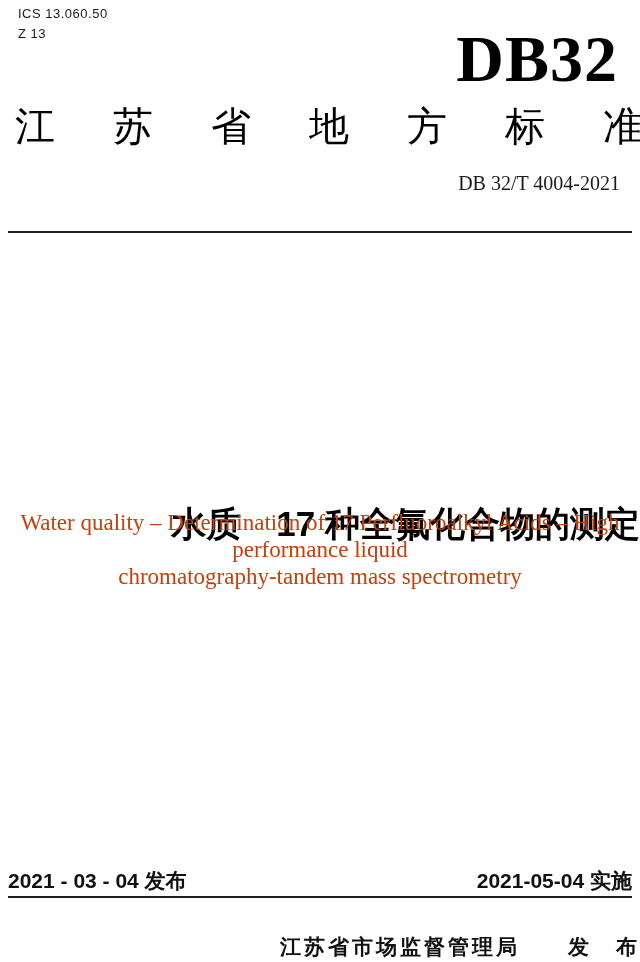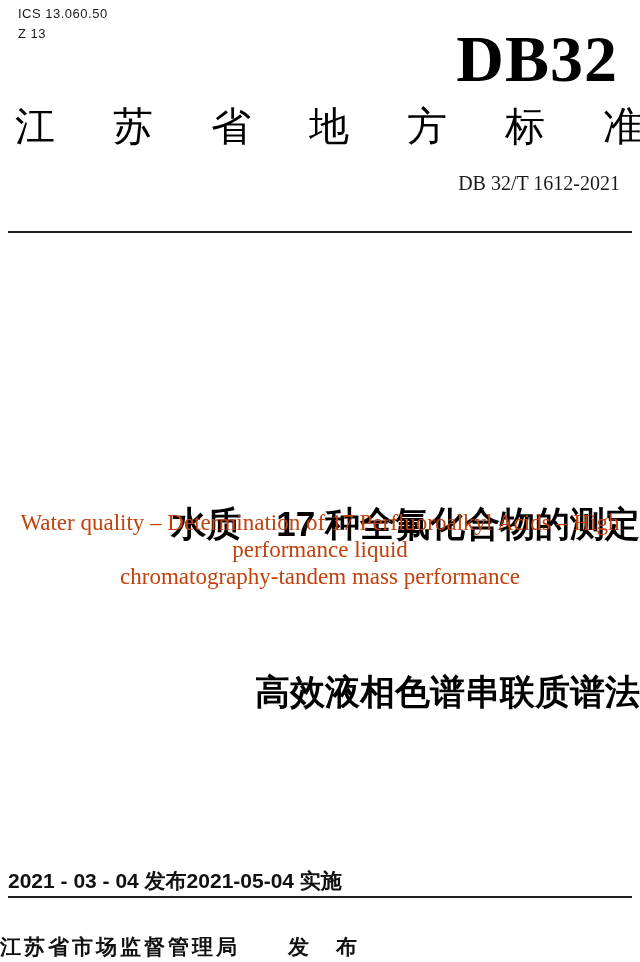--- a/index.html
+++ b/index.html
@@ -92,35 +92,35 @@
     font-size: 23px;
     line-height: 27px;
     color: #c2410c;
   }
   .dates-row {
     position: absolute;
     left: 8px;
     right: 8px;
     top: 868px;
     display: flex;
-    justify-content: flex-start;
+    justify-content: space-between;
     align-items: baseline;
     font-family: "Liberation Sans", sans-serif;
     font-weight: bold;
     font-size: 21px;
     line-height: 25px;
     white-space: pre;
     color: #111111;
   }
   .publisher {
     position: absolute;
     left: 0;
     right: 0;
     top: 934px;
-    text-align: left;
+    text-align: right;
     font-family: "Liberation Sans", sans-serif;
     font-weight: bold;
     font-size: 21px;
     line-height: 26px;
     letter-spacing: 3px;
     white-space: pre;
     color: #111111;
   }
 </style>
 </head>
@@ -138,32 +138,31 @@
   <div class="standard-type">
     <span>江</span>
     <span>苏</span>
     <span>省</span>
     <span>地</span>
     <span>方</span>
     <span>标</span>
     <span>准</span>
   </div>
 
-  <div class="std-number">DB 32/T 1612-2021</div>
+  <div class="std-number">DB 32/T 4004-2021</div>
 
   <div class="hr hr-top"></div>
 
   <div class="title">
     <div>水质　17 种全氟化合物的测定</div>
-    <div>高效液相色谱串联质谱法</div>
   </div>
 
   <div class="subtitle">
     <div>Water quality – Determination of 17 Perfluoroalkyl Acids – High performance liquid</div>
-    <div>chromatography-tandem mass performance</div>
+    <div>chromatography-tandem mass spectrometry</div>
   </div>
 
   <div class="dates-row">
     <span>2021 - 03 - 04 发布</span>
     <span>2021-05-04 实施</span>
   </div>
 
   <div class="hr hr-bottom"></div>
 
   <div class="publisher">江苏省市场监督管理局　　发　布</div>

